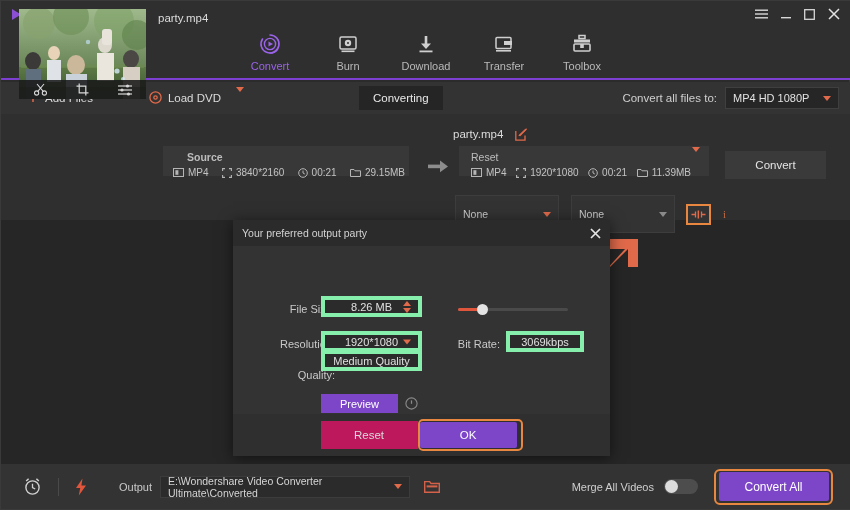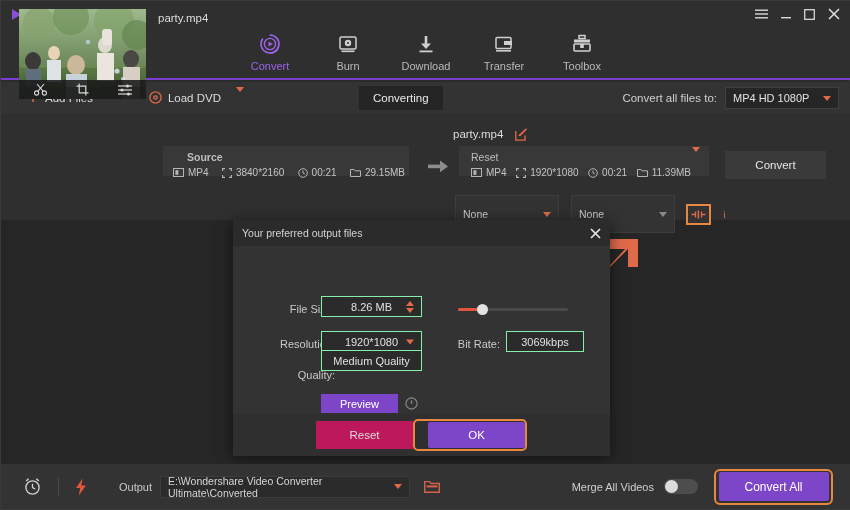--- a/index.html
+++ b/index.html
@@ -197,21 +197,21 @@
   .dlg-body { position: relative; height: 180px; }
   .dlg-foot {
     position: absolute; bottom: 0; left: 0; width: 377px; height: 42px;
     background: #2f2f2f;
     display: flex; align-items: center; justify-content: center; gap: 0px;
   }
   .fld-label {
     position: absolute; font-size: 11px; color: #c9c9c9; text-align: right;
   }
   .fld-box {
-    position: absolute; background: #2b2b2b; border: 1px solid #86efac;
+    position: absolute; background: #2b2b2b; border: 4px solid #86efac;
     display: flex; align-items: center; justify-content: center;
     font-size: 11px; color: #e0e0e0;
   }
   .spin {
     position: absolute; right: 7px; top: 50%; transform: translateY(-50%);
     display: flex; flex-direction: column; gap: 2px; cursor: pointer;
   }
   .spin-up {
     width: 0;height:0;border-left:4px solid transparent;border-right:4px solid transparent;
     border-bottom: 5px solid #e06a4a;
@@ -238,22 +238,22 @@
     display: flex; align-items: center; justify-content: center;
     font-size: 11px; cursor: pointer;
   }
   .help-ico { position: absolute; cursor: pointer; }
   .reset-btn {
     width: 97px; height: 28px; background: #be185d; color: #dcdcdc;
     display: flex; align-items: center; justify-content: center;
     font-size: 11.5px; cursor: pointer;
   }
   .ok-wrap {
-    width: 114px; height: 32px; border: 2px solid #e8873f; border-radius: 5px;
-    display: flex; align-items: center; justify-content: flex-end;
+    width: 105px; height: 32px; border: 2px solid #e8873f; border-radius: 5px;
+    display: flex; align-items: center; justify-content: flex-start;
   }
   .ok-btn {
     width: 97px; height: 26px; background: #7d46c9; color: #fff;
     display: flex; align-items: center; justify-content: center;
     font-size: 11.5px; cursor: pointer; border-radius: 2px;
   }
 
   
   .anno-arrow {
     position: absolute; left: 590px; top: 228px; pointer-events: none;
@@ -605,21 +605,21 @@
   <div class="convert-btn">Convert</div>
 
   <div class="anno-arrow">
     <svg width="60" height="57" viewBox="0 0 60 57">
       <path d="M57 3 L23 37 L23 19 L13 19 L13 47 L45 47 L45 37 L26 37 Z" fill="#e06a4a" transform="rotate(180 30 28.5)"></path>
     </svg>
   </div>
 
   <div class="dialog">
     <div class="dlg-head">
-      <div class="dlg-title">Your preferred output files</div>
+      <div class="dlg-title">Your preferred output party</div>
       <div class="dlg-close">
         <svg width="11" height="11" viewBox="0 0 11 11">
           <path d="M1 1 L10 10 M10 1 L1 10" stroke="#e4e4e4" stroke-width="1.7"></path>
         </svg>
       </div>
     </div>
 
     <div class="dlg-body">
 
       <div class="fld-label" style="left:18px; top:57px; width:84px;">File Size:</div>

